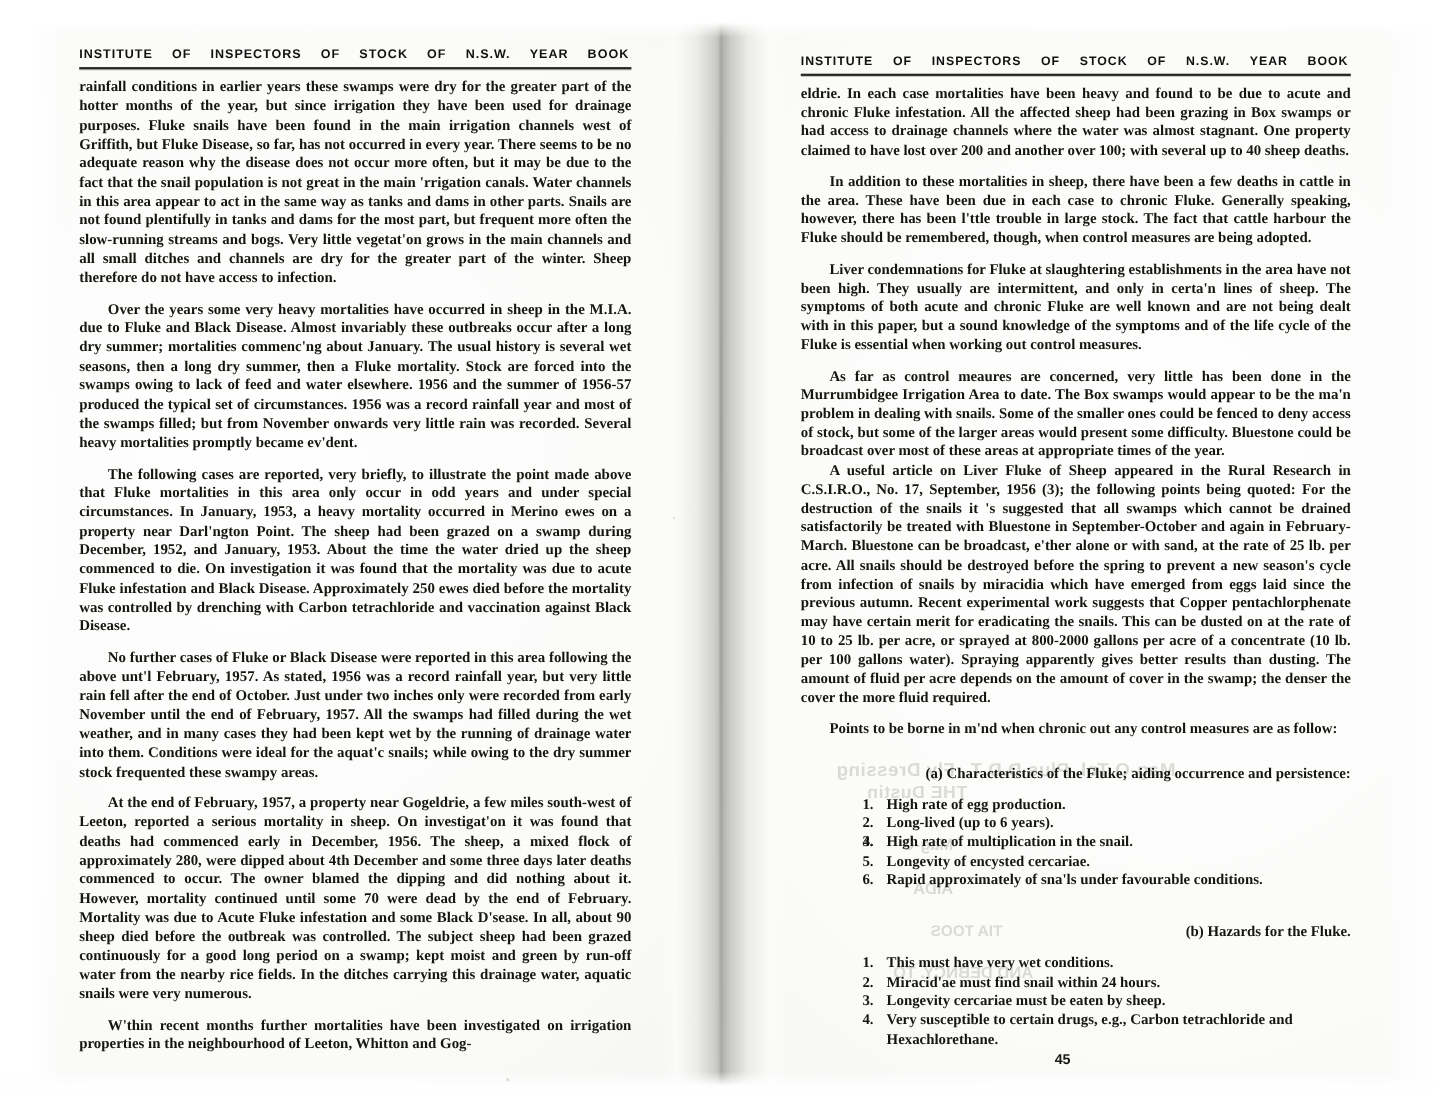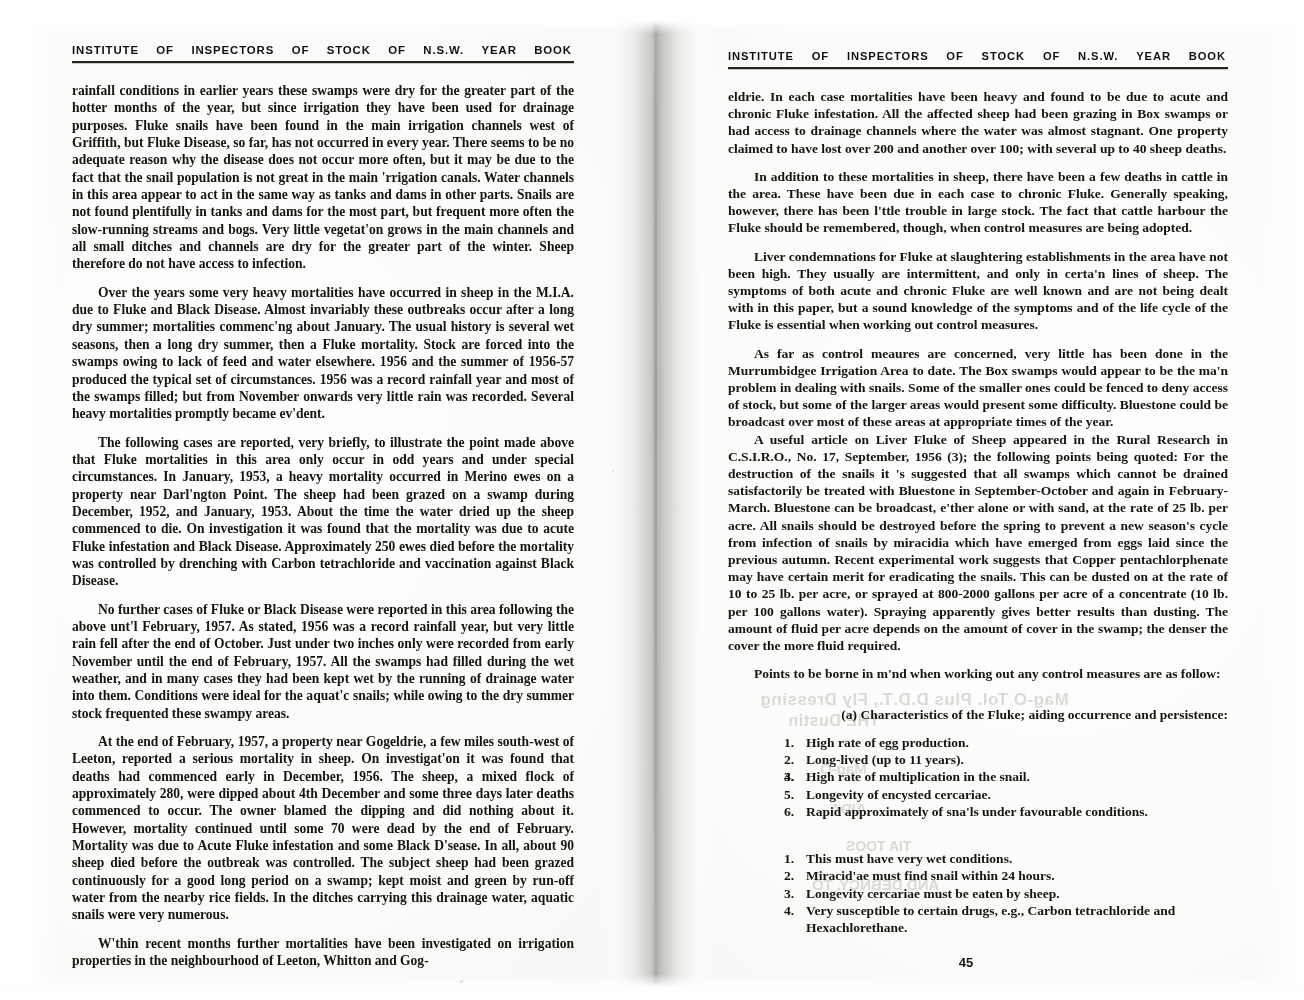--- a/index.html
+++ b/index.html
@@ -126,21 +126,21 @@
 
   .head-rule {
     margin-top: 5px;
     height: 2px;
     background: #15130f;
     opacity: 0.92;
     box-shadow: 0 1px 0 rgba(30,28,24,0.25);
   }
 
   .body-text {
-    margin-top: 19px;
+    margin-top: 7px;
     font-family: "Liberation Serif", serif;
     font-size: 13.55px;
     line-height: 17.35px;
     text-align: justify;
     color: #17150f;
     font-weight: 600;
     -webkit-font-smoothing: none;
   }
   #col-right .body-text { font-size: 13.5px; line-height: 17.2px; }
 
@@ -294,34 +294,34 @@
       <span>BOOK</span>
     </div>
     <div class="head-rule"></div>
 
     <div class="body-text">
       <p class="no-indent">eldrie. In each case mortalities have been heavy and found to be due to acute and chronic Fluke infestation. All the affected sheep had been grazing in Box swamps or had access to drainage channels where the water was almost stagnant. One property claimed to have lost over 200 and another over 100; with several up to 40 sheep deaths.</p>
       <p>In addition to these mortalities in sheep, there have been a few deaths in cattle in the area. These have been due in each case to chronic Fluke. Generally speaking, however, there has been l'ttle trouble in large stock. The fact that cattle harbour the Fluke should be remembered, though, when control measures are being adopted.</p>
       <p>Liver condemnations for Fluke at slaughtering establishments in the area have not been high. They usually are intermittent, and only in certa'n lines of sheep. The symptoms of both acute and chronic Fluke are well known and are not being dealt with in this paper, but a sound knowledge of the symptoms and of the life cycle of the Fluke is essential when working out control measures.</p>
       <p class="tight">As far as control meaures are concerned, very little has been done in the Murrumbidgee Irrigation Area to date. The Box swamps would appear to be the ma'n problem in dealing with snails. Some of the smaller ones could be fenced to deny access of stock, but some of the larger areas would present some difficulty. Bluestone could be broadcast over most of these areas at appropriate times of the year.</p>
       <p>A useful article on Liver Fluke of Sheep appeared in the Rural Research in C.S.I.R.O., No. 17, September, 1956 (3); the following points being quoted: For the destruction of the snails it 's suggested that all swamps which cannot be drained satisfactorily be treated with Bluestone in September-October and again in February-March. Bluestone can be broadcast, e'ther alone or with sand, at the rate of 25 lb. per acre. All snails should be destroyed before the spring to prevent a new season's cycle from infection of snails by miracidia which have emerged from eggs laid since the previous autumn. Recent experimental work suggests that Copper pentachlorphenate may have certain merit for eradicating the snails. This can be dusted on at the rate of 10 to 25 lb. per acre, or sprayed at 800-2000 gallons per acre of a concentrate (10 lb. per 100 gallons water). Spraying apparently gives better results than dusting. The amount of fluid per acre depends on the amount of cover in the swamp; the denser the cover the more fluid required.</p>
-      <p>Points to be borne in m'nd when working out any control measures are as follow:</p>
+      <p>Points to be borne in m'nd when chronic out any control measures are as follow:</p>
 
       <div class="spacer-12"></div>
 
       <div class="list-group">
         <p class="list-head">(a) Characteristics of the Fluke; aiding occurrence and persistence:</p>
         <ul class="num-list">
           <li>
             <span class="num">1.</span>
             <span>High rate of egg production.</span>
           </li>
           <li>
             <span class="num">2.</span>
-            <span>Long-lived (up to 11 years).</span>
+            <span>Long-lived (up to 6 years).</span>
           </li>
           <li>
             <span class="num">3.</span>
           </li>
           <li>
             <span class="num">4.</span>
             <span>High rate of multiplication in the snail.</span>
           </li>
           <li>
             <span class="num">5.</span>
@@ -330,20 +330,21 @@
           <li>
             <span class="num">6.</span>
             <span>Rapid approximately of sna'ls under favourable conditions.</span>
           </li>
         </ul>
       </div>
 
       <div class="spacer-20"></div>
 
       <div class="list-group">
+        <p class="list-head">(b) Hazards for the Fluke.</p>
         <ul class="num-list">
           <li>
             <span class="num">1.</span>
             <span>This must have very wet conditions.</span>
           </li>
           <li>
             <span class="num">2.</span>
             <span>Miracid'ae must find snail within 24 hours.</span>
           </li>
           <li>

